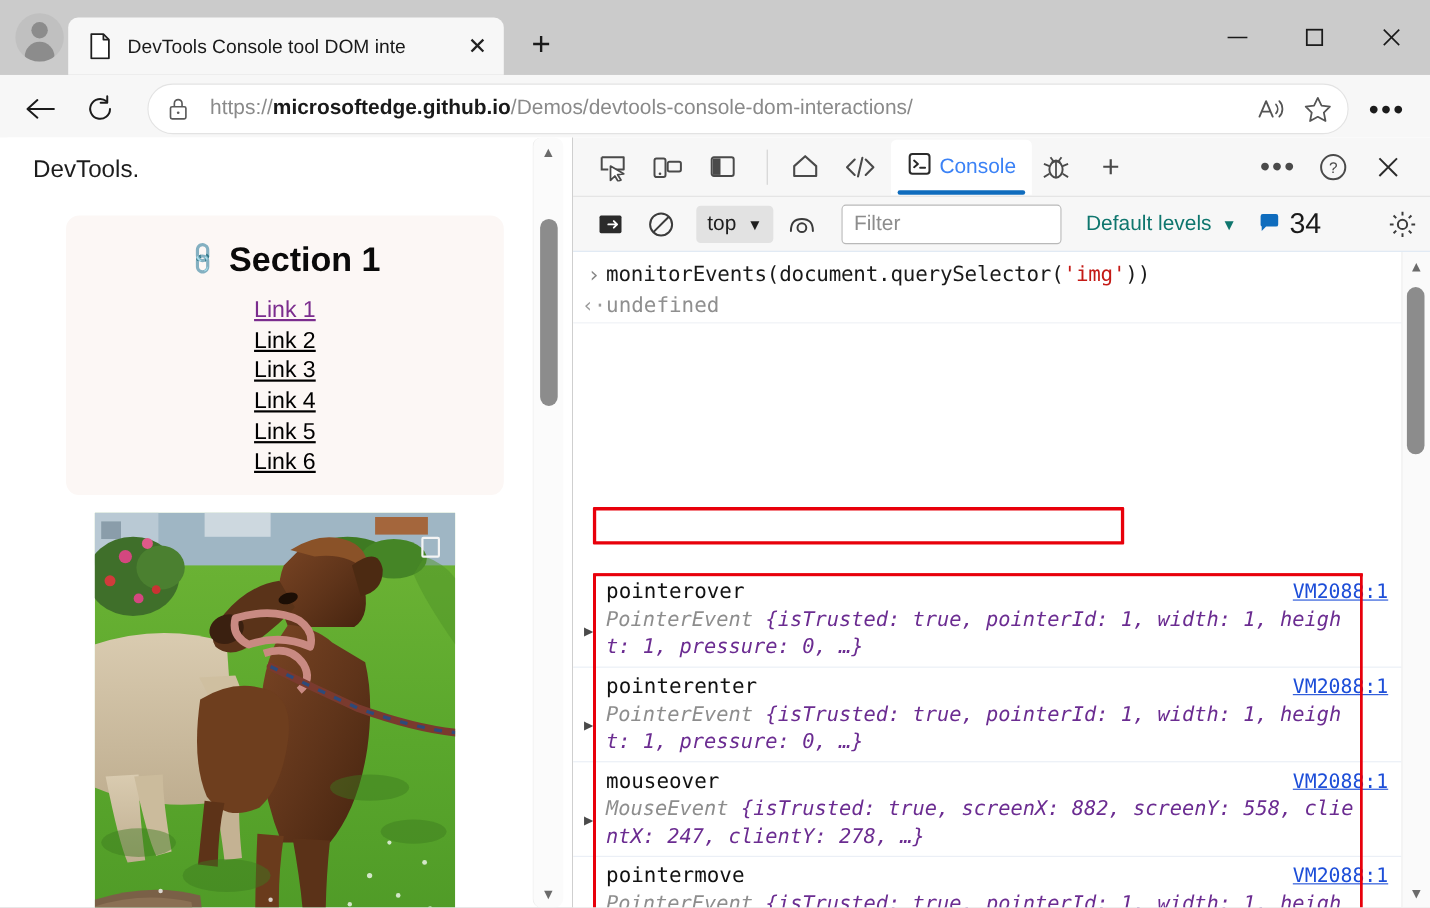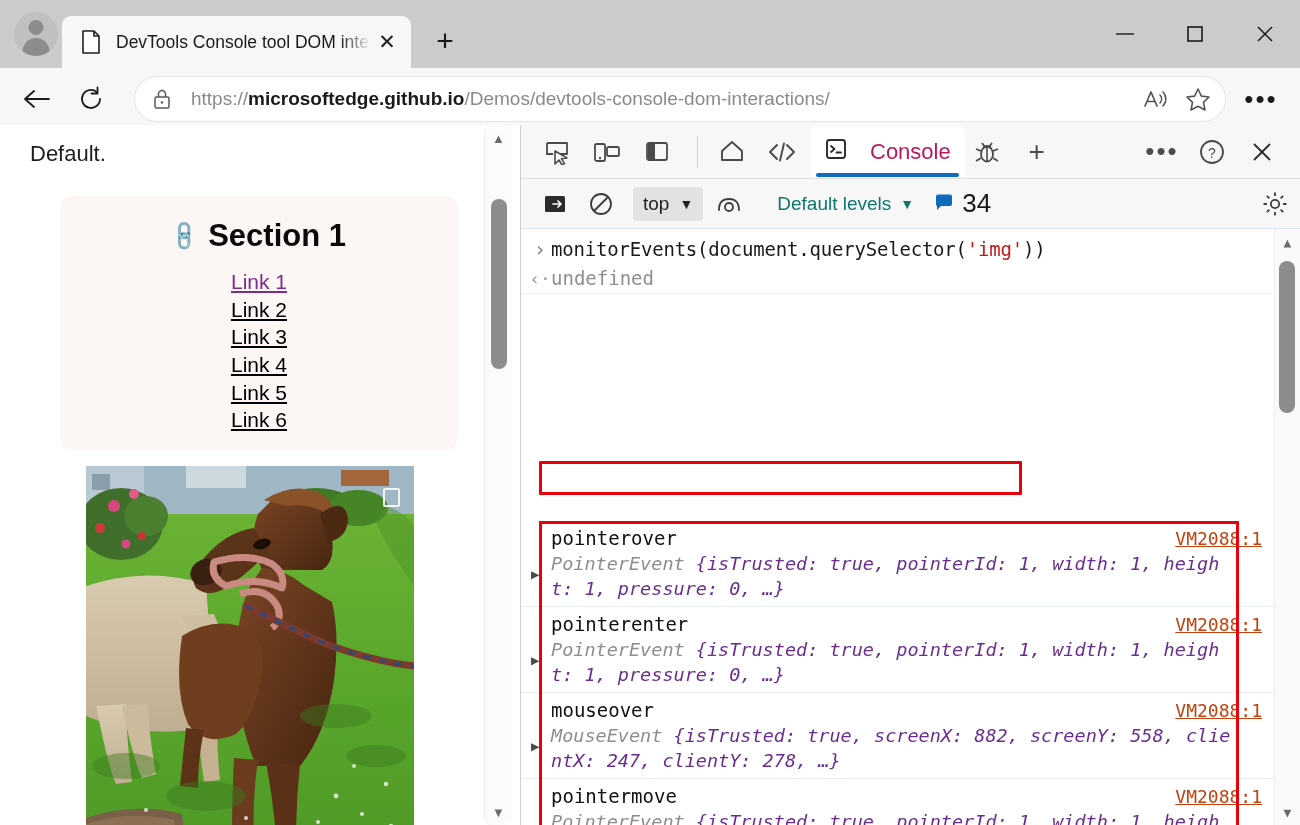--- a/index.html
+++ b/index.html
@@ -34,21 +34,21 @@
     width: 15px; height: 15px; border-radius: 50%;
     background: #8c8c8c; transform: translateX(-50%);
   }
   .profile-circle::after {
     content: ""; position: absolute; left: 50%; top: 26px;
     width: 27px; height: 22px; border-radius: 14px 14px 0 0;
     background: #8c8c8c; transform: translateX(-50%);
   }
 
   .tab {
-    height: 52px; width: 349px;
+    height: 52px; width: 396px;
     background: #f7f7f7;
     border-radius: 9px 9px 0 0;
     display: flex; align-items: center;
     padding: 0 8px 0 18px;
     position: relative;
     flex: 0 0 auto;
   }
   .tab-favicon { width: 22px; height: 24px; flex: 0 0 auto; margin-right: 14px; }
   .tab-title {
     flex: 1 1 auto; font-size: 17.5px; color: #1a1a1a;
@@ -184,22 +184,22 @@
     background: #f7f7f7; border-bottom: 1px solid #e0e0e0;
     padding-left: 14px;
   }
   .dt-icon {
     width: 44px; height: 44px; margin-right: 6px; flex: 0 0 auto;
     display: flex; align-items: center; justify-content: center;
     color: #4a4a4a; border-radius: 5px;
   }
   .dt-sep { width: 1px; height: 32px; background: #d2d2d2; margin: 0 12px; flex:0 0 auto; }
   .dt-tab {
-    height: 50px; display: flex; align-items: center; gap: 22px;
-    padding: 0 14px; flex: 0 0 auto; color: #be185d; font-size: 22px;
+    height: 50px; display: flex; align-items: center; gap: 6px;
+    padding: 0 14px; flex: 0 0 auto; color: #3b82f6; font-size: 19px;
     position: relative; border-radius: 5px 5px 0 0;
   }
   .dt-tab.active { background: #ffffff; }
   .dt-tab.active::after {
     content: ""; position: absolute; left: 6px; right: 6px; bottom: 0;
     height: 4px; background: #0f6cbd; border-radius: 2px;
   }
   .dt-right { margin-left: auto; display: flex; align-items: center; padding-right: 10px; }
 
   .dt-filterbar {
@@ -261,21 +261,21 @@
   .result-text { font-size: 19px; color: #8f8f8f; line-height: 30px; }
 
   .events-list { position: absolute; left: 0; right: 24px; top: 292px; bottom: 0; }
   .event-row {
     position: relative; padding: 4px 0 5px 10px;
     border-bottom: 1px solid #e9eef5;
   }
   .ev-head { display: flex; align-items: baseline; padding-right: 14px; margin-left: 20px; }
   .ev-name { font-size: 19px; color: #111; line-height: 26px; flex: 1 1 auto; }
   .ev-src {
-    font-size: 18px; color: #c2410c; text-decoration: underline;
+    font-size: 18px; color: #1d4ed8; text-decoration: underline;
     flex: 0 0 auto; font-family: "DejaVu Sans Mono","Liberation Mono",monospace;
   }
   .ev-detail {
     display: flex; align-items: flex-start; padding-right: 10px;
   }
   .ev-arrow {
     width: 20px; flex: 0 0 auto; color: #4a4a4a; font-size: 14px;
     padding-top: 15px;
   }
   .ev-obj {
@@ -372,21 +372,21 @@
 
     <div class="ellipsis-btn">•••</div>
   </div>
 
   <div class="content">
 
     <div class="page-pane">
       <div class="page-inner">
         <div class="page-toptext">
           <span class="clip"></span>
-          <span>Default.</span>
+          <span>DevTools.</span>
         </div>
 
         <div class="section-card">
           <div class="section-title">
             <span class="link-icon">🔗</span>
             <span>Section 1</span>
           </div>
           <div class="link-list">
             <a class="page-link visited">Link 1</a>
             <a class="page-link">Link 2</a>
@@ -579,20 +579,21 @@
         <div class="ctx-select">
           <span>top</span>
           <span style="font-size:14px">▼</span>
         </div>
         <div class="fb-icon">
           <svg width="28" height="24" viewBox="0 0 28 24">
               <path d="M4 18 Q4 7 14 7 Q24 7 24 18" fill="none" stroke="#3b3b3b" stroke-width="1.8" stroke-linecap="round"></path>
               <circle cx="14" cy="15" r="4" fill="none" stroke="#3b3b3b" stroke-width="1.8"></circle>
             </svg>
         </div>
+        <div class="filter-input">Filter</div>
         <div class="levels">
           <span>Default levels</span>
           <span style="font-size:14px">▼</span>
         </div>
         <div class="msg-count">
           <span>
             <svg width="20" height="19" viewBox="0 0 20 19">
                 <path d="M2 3.5 A2 2 0 0 1 4 1.5 H16 A2 2 0 0 1 18 3.5 V11 A2 2 0 0 1 16 13 H7 L3 17 V13 A2 2 0 0 1 2 11 Z" fill="#0f6cbd"></path>
               </svg>
           </span>

